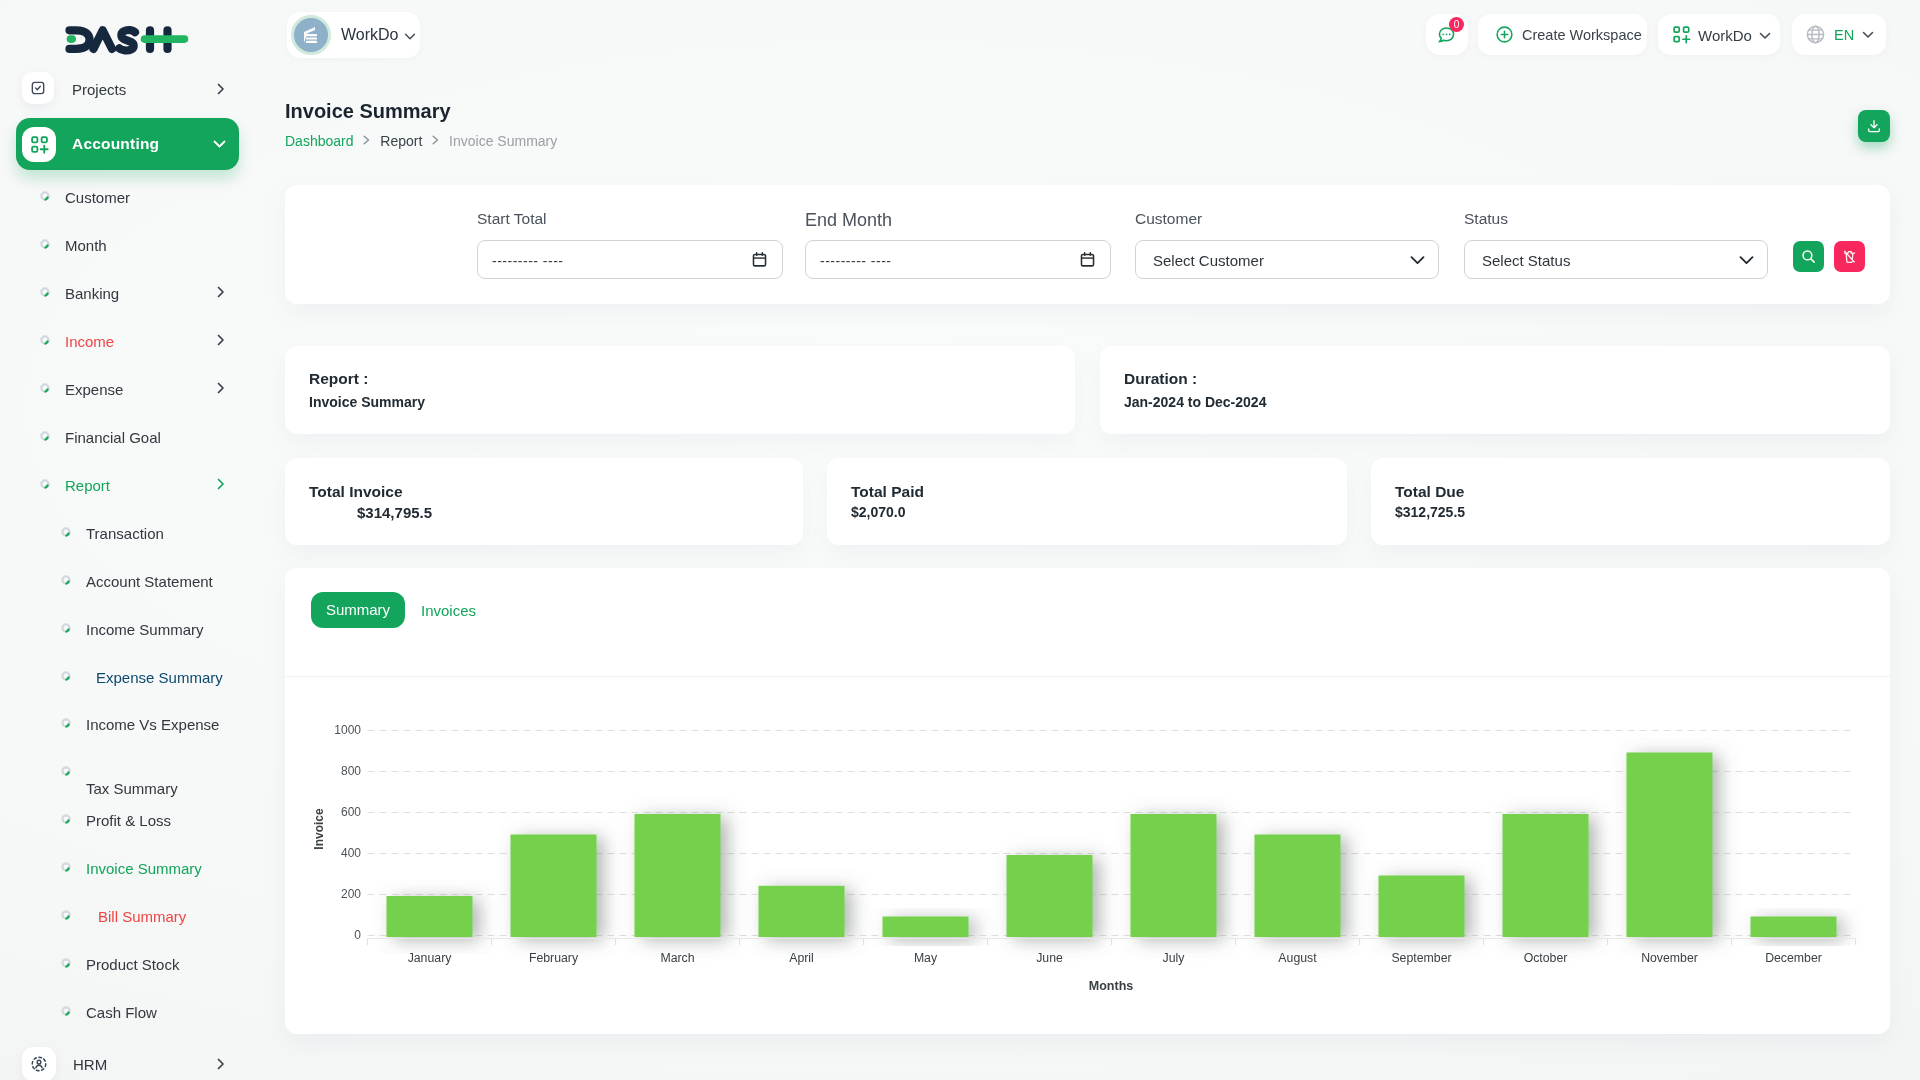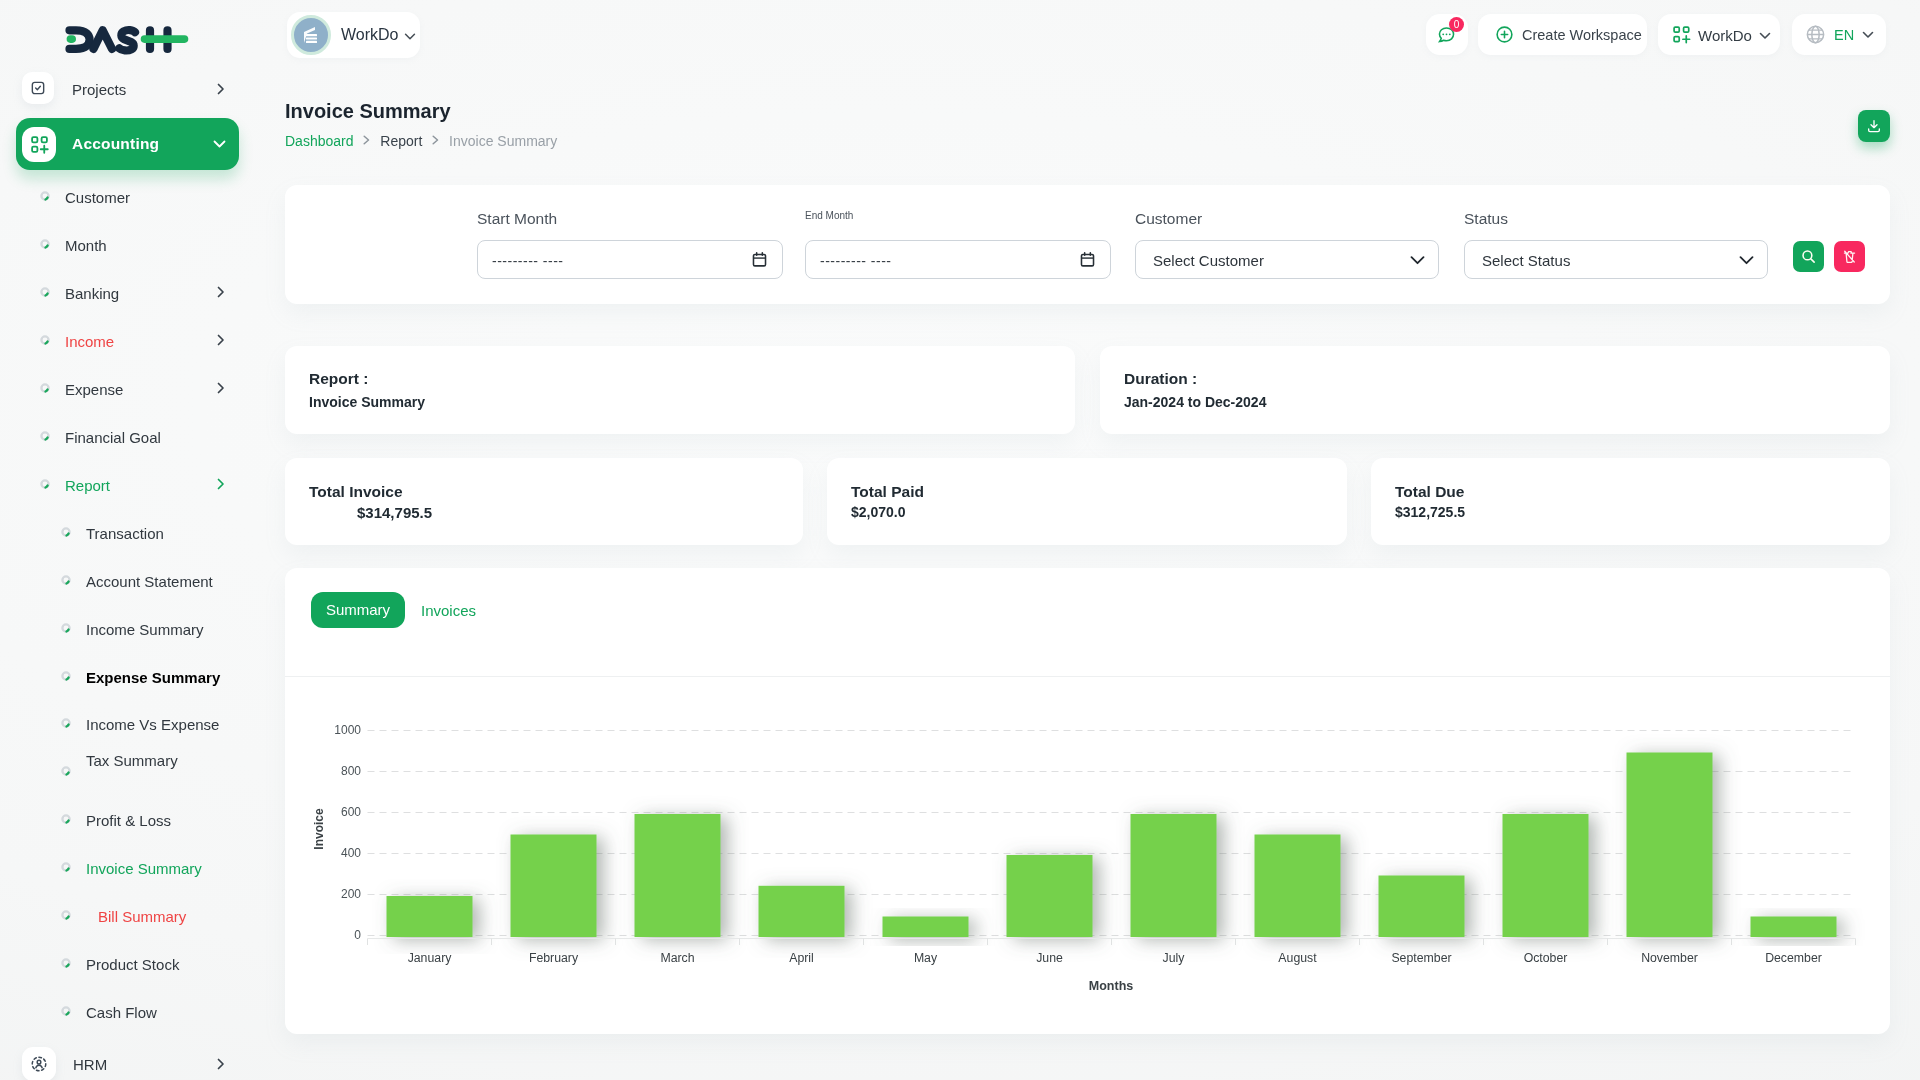--- a/index.html
+++ b/index.html
@@ -164,31 +164,31 @@
 <div class="sideitem" style="left:86px;top:573px;color:#31383f;">Account Statement</div>
 <svg class="bullet" style="left:61px;top:623px;" width="10" height="10" viewBox="0 0 10 10" fill="none">
     <circle cx="5" cy="5" r="3.6" stroke="#d4d9dd" stroke-width="2.3"></circle>
     <path d="M7.6 6.5 A3.6 3.6 0 0 1 5.5 8.5" stroke="#1aa75c" stroke-width="2.3" stroke-linecap="round"></path>
   </svg>
 <div class="sideitem" style="left:86px;top:621px;color:#31383f;">Income Summary</div>
 <svg class="bullet" style="left:61px;top:671px;" width="10" height="10" viewBox="0 0 10 10" fill="none">
     <circle cx="5" cy="5" r="3.6" stroke="#d4d9dd" stroke-width="2.3"></circle>
     <path d="M7.6 6.5 A3.6 3.6 0 0 1 5.5 8.5" stroke="#1aa75c" stroke-width="2.3" stroke-linecap="round"></path>
   </svg>
-<div class="sideitem" style="left:86px;top:669px;color:#000000;font-weight:bold;">Expense Summary</div>
+<div class="sideitem" style="left:96px;top:669px;color:#0c4a6e;">Expense Summary</div>
 <svg class="bullet" style="left:61px;top:718px;" width="10" height="10" viewBox="0 0 10 10" fill="none">
     <circle cx="5" cy="5" r="3.6" stroke="#d4d9dd" stroke-width="2.3"></circle>
     <path d="M7.6 6.5 A3.6 3.6 0 0 1 5.5 8.5" stroke="#1aa75c" stroke-width="2.3" stroke-linecap="round"></path>
   </svg>
 <div class="sideitem" style="left:86px;top:716px;color:#31383f;">Income Vs Expense</div>
 <svg class="bullet" style="left:61px;top:766px;" width="10" height="10" viewBox="0 0 10 10" fill="none">
     <circle cx="5" cy="5" r="3.6" stroke="#d4d9dd" stroke-width="2.3"></circle>
     <path d="M7.6 6.5 A3.6 3.6 0 0 1 5.5 8.5" stroke="#1aa75c" stroke-width="2.3" stroke-linecap="round"></path>
   </svg>
-<div class="sideitem" style="left:86px;top:752px;color:#31383f;">Tax Summary</div>
+<div class="sideitem" style="left:86px;top:780px;color:#31383f;">Tax Summary</div>
 <svg class="bullet" style="left:61px;top:814px;" width="10" height="10" viewBox="0 0 10 10" fill="none">
     <circle cx="5" cy="5" r="3.6" stroke="#d4d9dd" stroke-width="2.3"></circle>
     <path d="M7.6 6.5 A3.6 3.6 0 0 1 5.5 8.5" stroke="#1aa75c" stroke-width="2.3" stroke-linecap="round"></path>
   </svg>
 <div class="sideitem" style="left:86px;top:812px;color:#31383f;">Profit &amp; Loss</div>
 <svg class="bullet" style="left:61px;top:862px;" width="10" height="10" viewBox="0 0 10 10" fill="none">
     <circle cx="5" cy="5" r="3.6" stroke="#d4d9dd" stroke-width="2.3"></circle>
     <path d="M7.6 6.5 A3.6 3.6 0 0 1 5.5 8.5" stroke="#1aa75c" stroke-width="2.3" stroke-linecap="round"></path>
   </svg>
 <div class="sideitem" style="left:86px;top:860px;color:#12a55b;">Invoice Summary</div>
@@ -229,22 +229,22 @@
       <path d="M1.2 1.2 L5.5 5 L1.2 8.8" stroke="#8d959c" stroke-width="1.5" stroke-linecap="round" stroke-linejoin="round"></path>
     </svg>
  <span>Invoice Summary</span>
 </div>
 <div class="abs" style="left:1858px;top:110px;width:32px;height:32px;background:#12a55b;border-radius:8px;box-shadow:0 6px 12px rgba(18,165,91,0.35);"></div>
 <svg class="abs" style="left:1866px;top:118px;" width="16" height="16" viewBox="0 0 24 24" fill="none" stroke="#fff" stroke-width="2" stroke-linecap="round" stroke-linejoin="round">
     <path d="M12 4 V14 M7.5 10 L12 14.5 L16.5 10 M4 16.5 V18.5 C4 19.6 4.9 20.5 6 20.5 H18 C19.1 20.5 20 19.6 20 18.5 V16.5"></path>
   </svg>
 
 <div class="card" style="left:285px;top:185px;width:1605px;height:119px;"></div>
-<div class="abs" style="left:477px;top:210px;font-size:15.5px;color:#4a525b;">Start Month</div>
-<div class="abs" style="left:805px;top:210px;font-size:10px;color:#4a525b;">End Month</div>
+<div class="abs" style="left:477px;top:210px;font-size:15.5px;color:#4a525b;">Start Total</div>
+<div class="abs" style="left:805px;top:210px;font-size:18px;color:#4a525b;">End Month</div>
 <div class="abs" style="left:1135px;top:210px;font-size:15.5px;color:#4a525b;">Customer</div>
 <div class="abs" style="left:1464px;top:210px;font-size:15.5px;color:#4a525b;">Status</div>
 <div class="abs" style="left:477px;top:240px;width:306px;height:39px;border:1px solid #ced4da;border-radius:8px;background:#fff;"></div>
 <div class="abs" style="left:492px;top:253px;font-size:14px;letter-spacing:0.5px;color:#3a4148;">--------- ----</div>
 <svg class="abs" style="left:751px;top:251px;" width="17" height="17" viewBox="0 0 24 24" fill="none" stroke="#272f36" stroke-width="2.2">
     <rect x="3.5" y="5" width="17" height="16" rx="2"></rect>
     <path d="M3.5 10 H20.5" stroke-width="2"></path>
     <path d="M8 2.5 V6 M16 2.5 V6" stroke-linecap="round"></path>
   </svg>
 <div class="abs" style="left:805px;top:240px;width:306px;height:39px;border:1px solid #ced4da;border-radius:8px;background:#fff;"></div>

